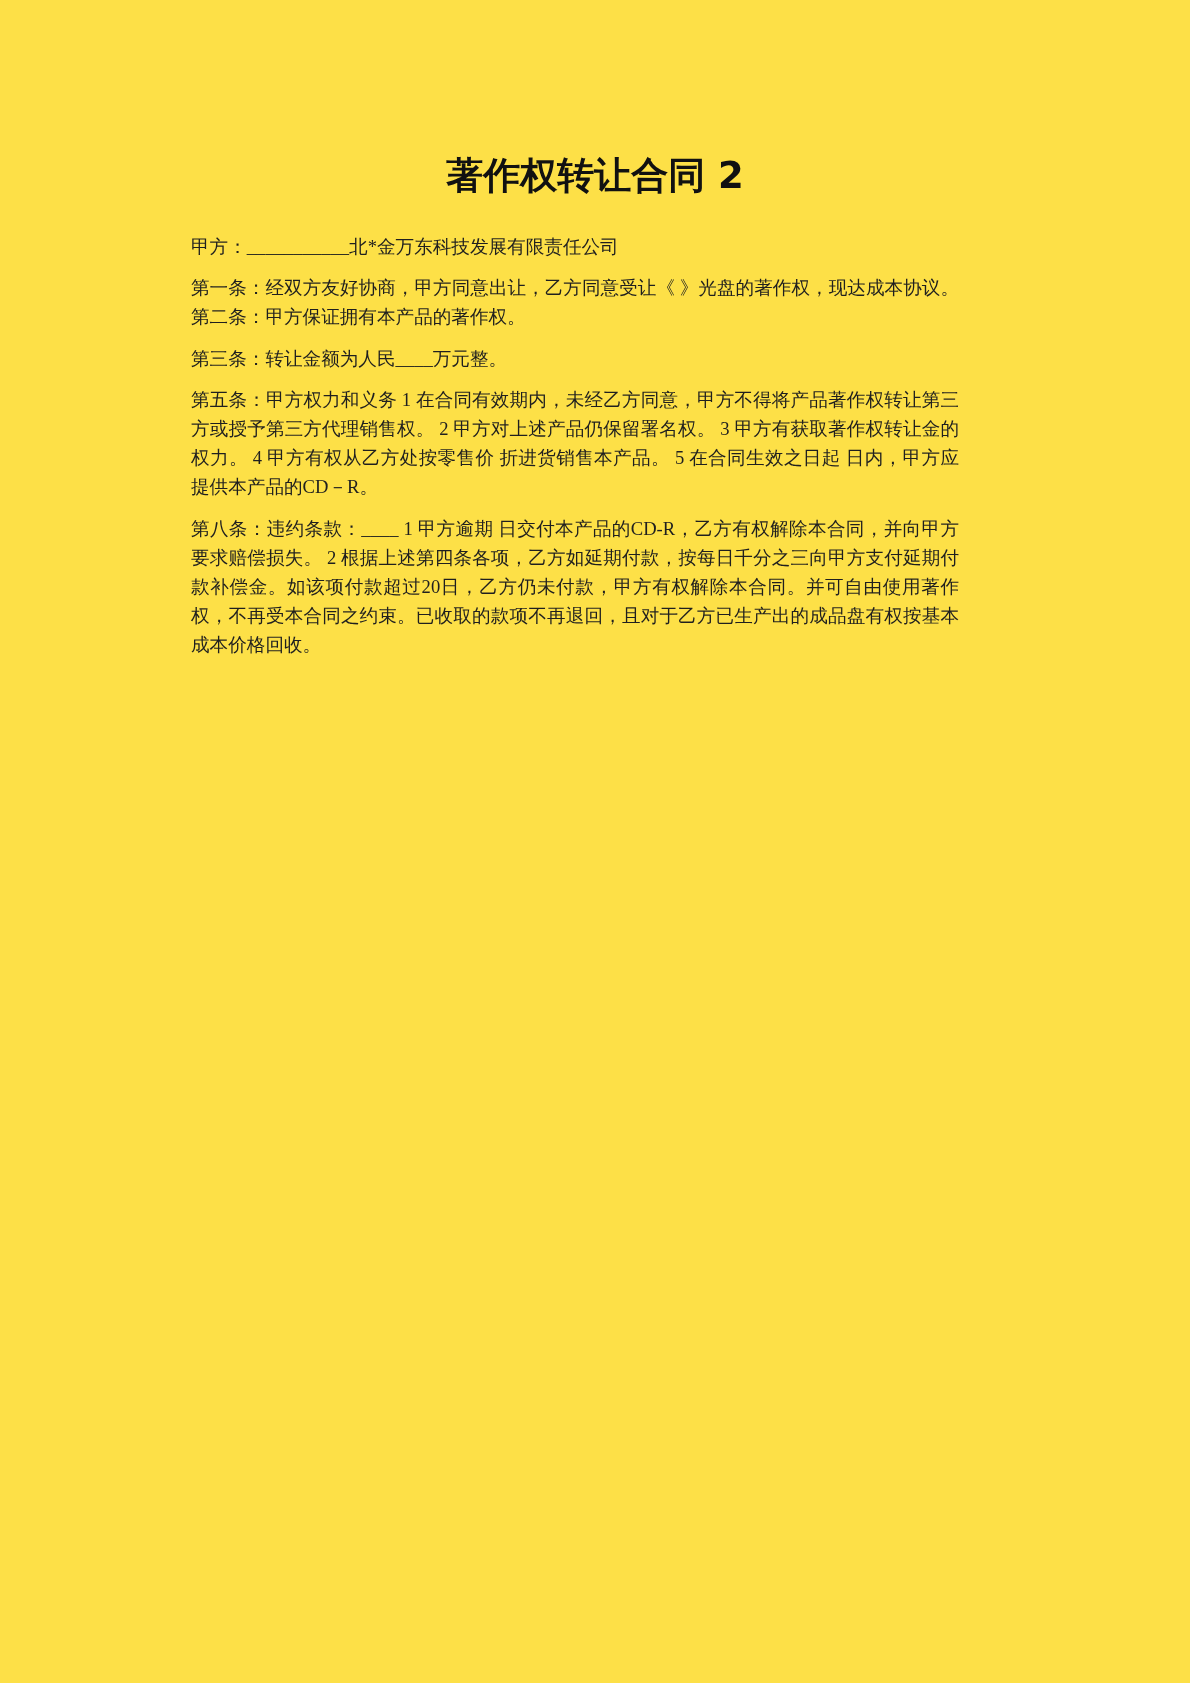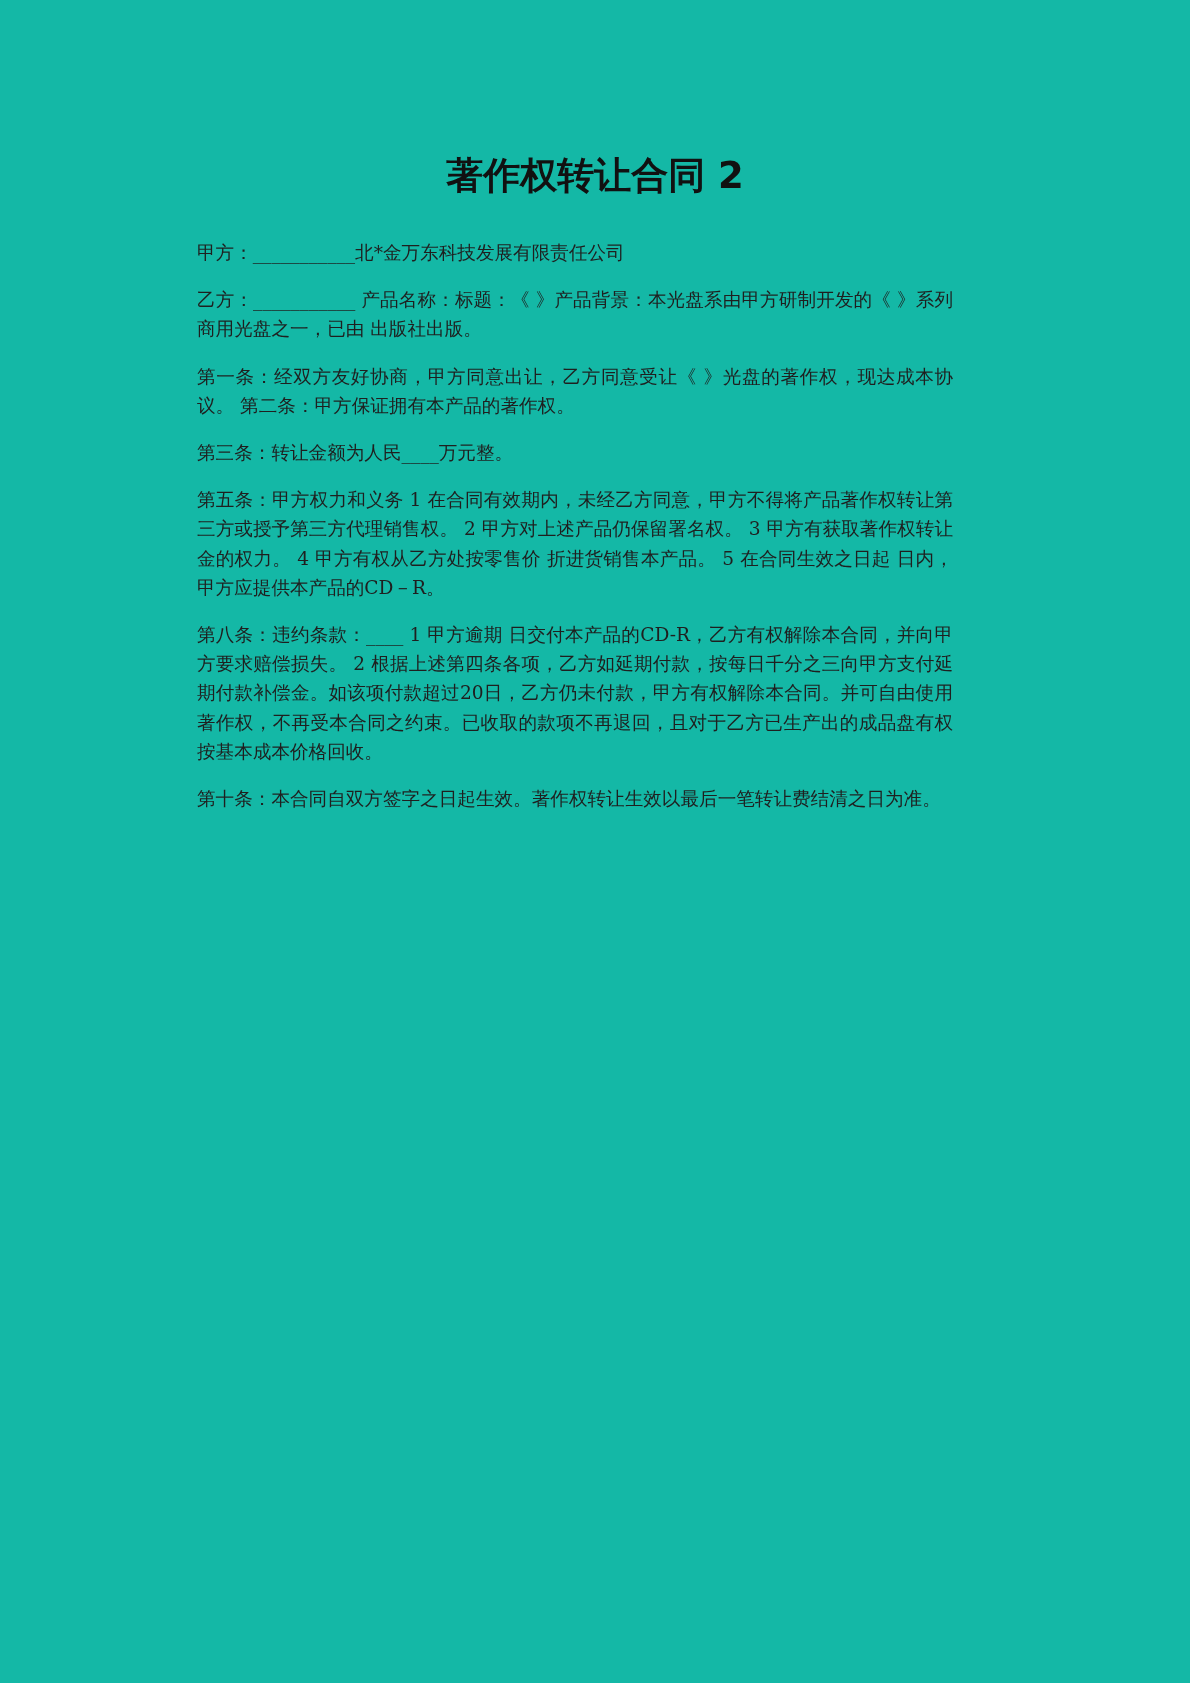--- a/index.html
+++ b/index.html
@@ -13,21 +13,21 @@
       position: relative;
       overflow: hidden;
       color: #1a1a1a;
     }
     .page {
       position: absolute;
       left: 0;
       top: 0;
       width: 1190px;
       height: 1683px;
-      background: #14b8a6;
+      background: #fde047;
     }
     .title {
       position: absolute;
       left: 0;
       width: 1190px;
       top: 152px;
       text-align: center;
       font-family: "DejaVu Sans", "Liberation Sans", sans-serif;
       font-weight: bold;
       font-size: 37px;
@@ -42,33 +42,32 @@
       width: 792px;
       font-family: "DejaVu Serif", "Liberation Serif", serif;
       font-size: 18.6px;
       line-height: 29.2px;
       color: #1f1f1f;
       text-align: justify;
       text-justify: inter-character;
       word-break: break-all;
     }
     .para {
-      margin: 18px;
+      margin: 12px;
       padding: 0;
       white-space: pre-wrap;
+      font-family: Liberation Serif, serif;
     }
   </style>
 </head>
 <body>
 
 <div class="page">
   <div class="title">著作权转让合同 2</div>
 
   <div class="body">
     <p class="para">甲方：___________北*金万东科技发展有限责任公司</p>
-    <p class="para">乙方：___________ 产品名称：标题：《 》产品背景：本光盘系由甲方研制开发的《 》系列商用光盘之一，已由 出版社出版。</p>
     <p class="para">第一条：经双方友好协商，甲方同意出让，乙方同意受让《 》光盘的著作权，现达成本协议。 第二条：甲方保证拥有本产品的著作权。</p>
     <p class="para">第三条：转让金额为人民____万元整。</p>
     <p class="para">第五条：甲方权力和义务 1 在合同有效期内，未经乙方同意，甲方不得将产品著作权转让第三方或授予第三方代理销售权。 2 甲方对上述产品仍保留署名权。 3 甲方有获取著作权转让金的权力。 4 甲方有权从乙方处按零售价 折进货销售本产品。 5 在合同生效之日起 日内，甲方应提供本产品的CD－R。</p>
     <p class="para">第八条：违约条款：____ 1 甲方逾期 日交付本产品的CD-R，乙方有权解除本合同，并向甲方要求赔偿损失。 2 根据上述第四条各项，乙方如延期付款，按每日千分之三向甲方支付延期付款补偿金。如该项付款超过20日，乙方仍未付款，甲方有权解除本合同。并可自由使用著作权，不再受本合同之约束。已收取的款项不再退回，且对于乙方已生产出的成品盘有权按基本成本价格回收。</p>
-    <p class="para">第十条：本合同自双方签字之日起生效。著作权转让生效以最后一笔转让费结清之日为准。</p>
   </div>
 </div>
 
 </body></html>

